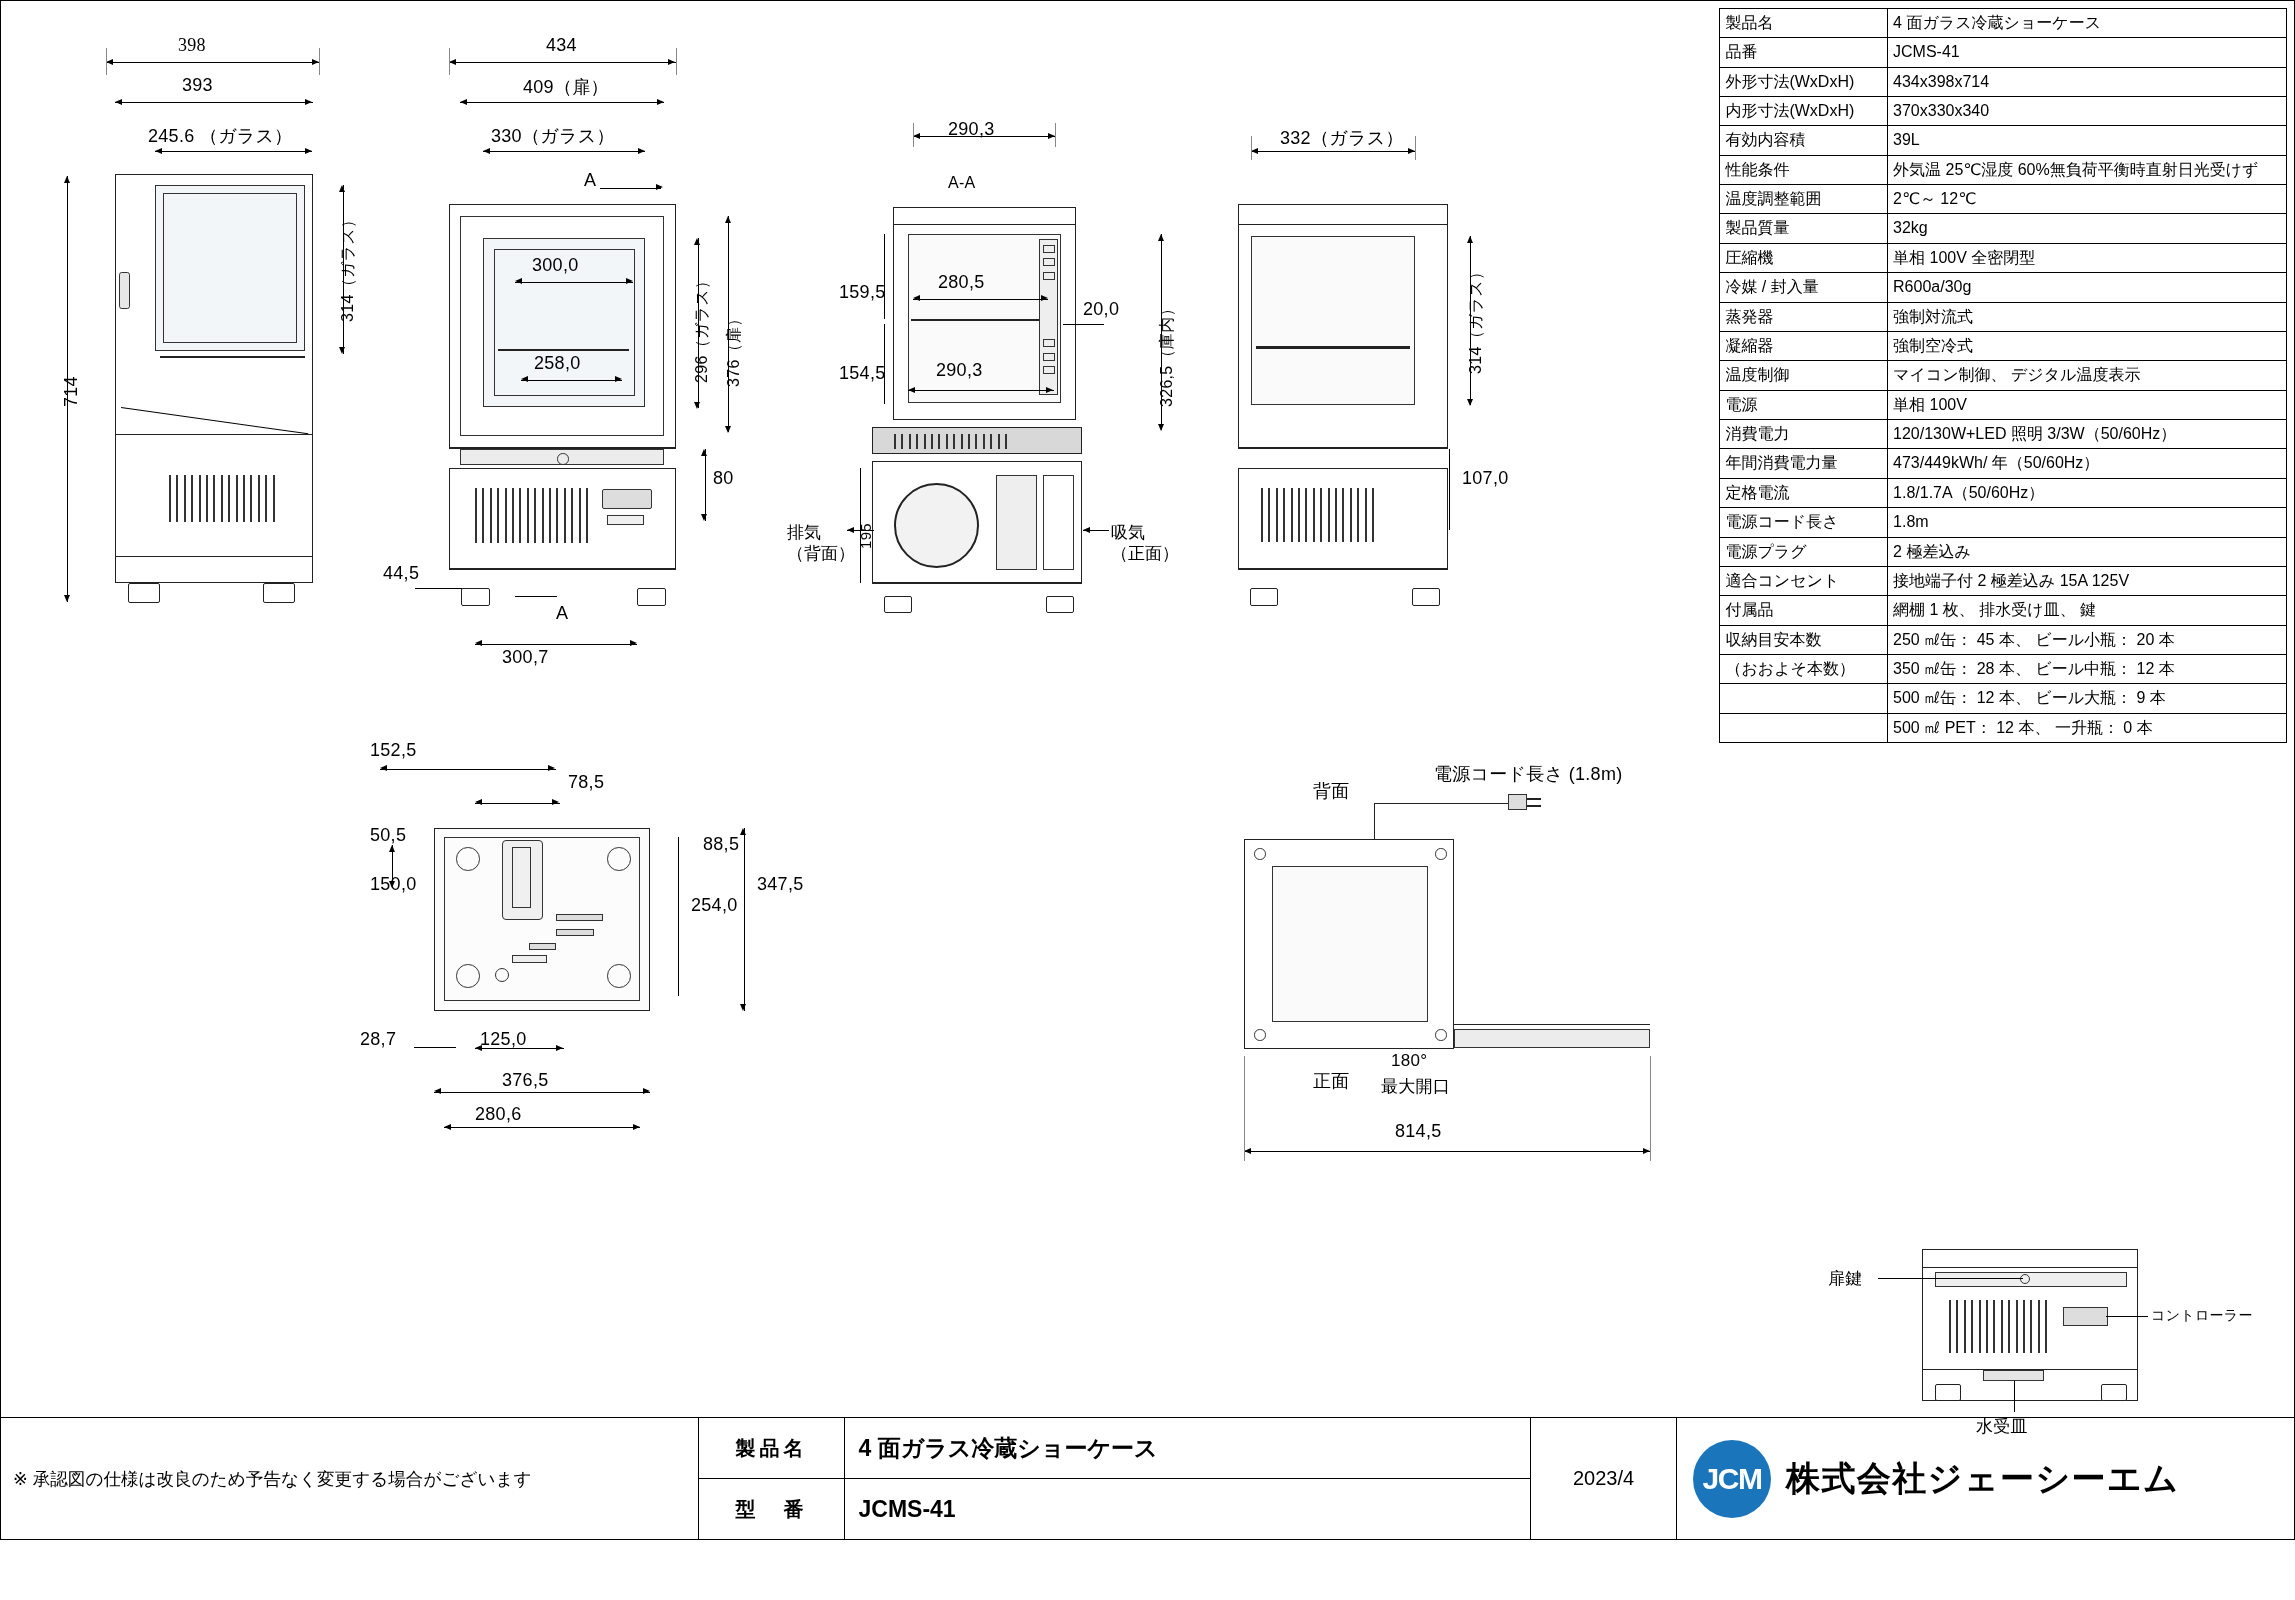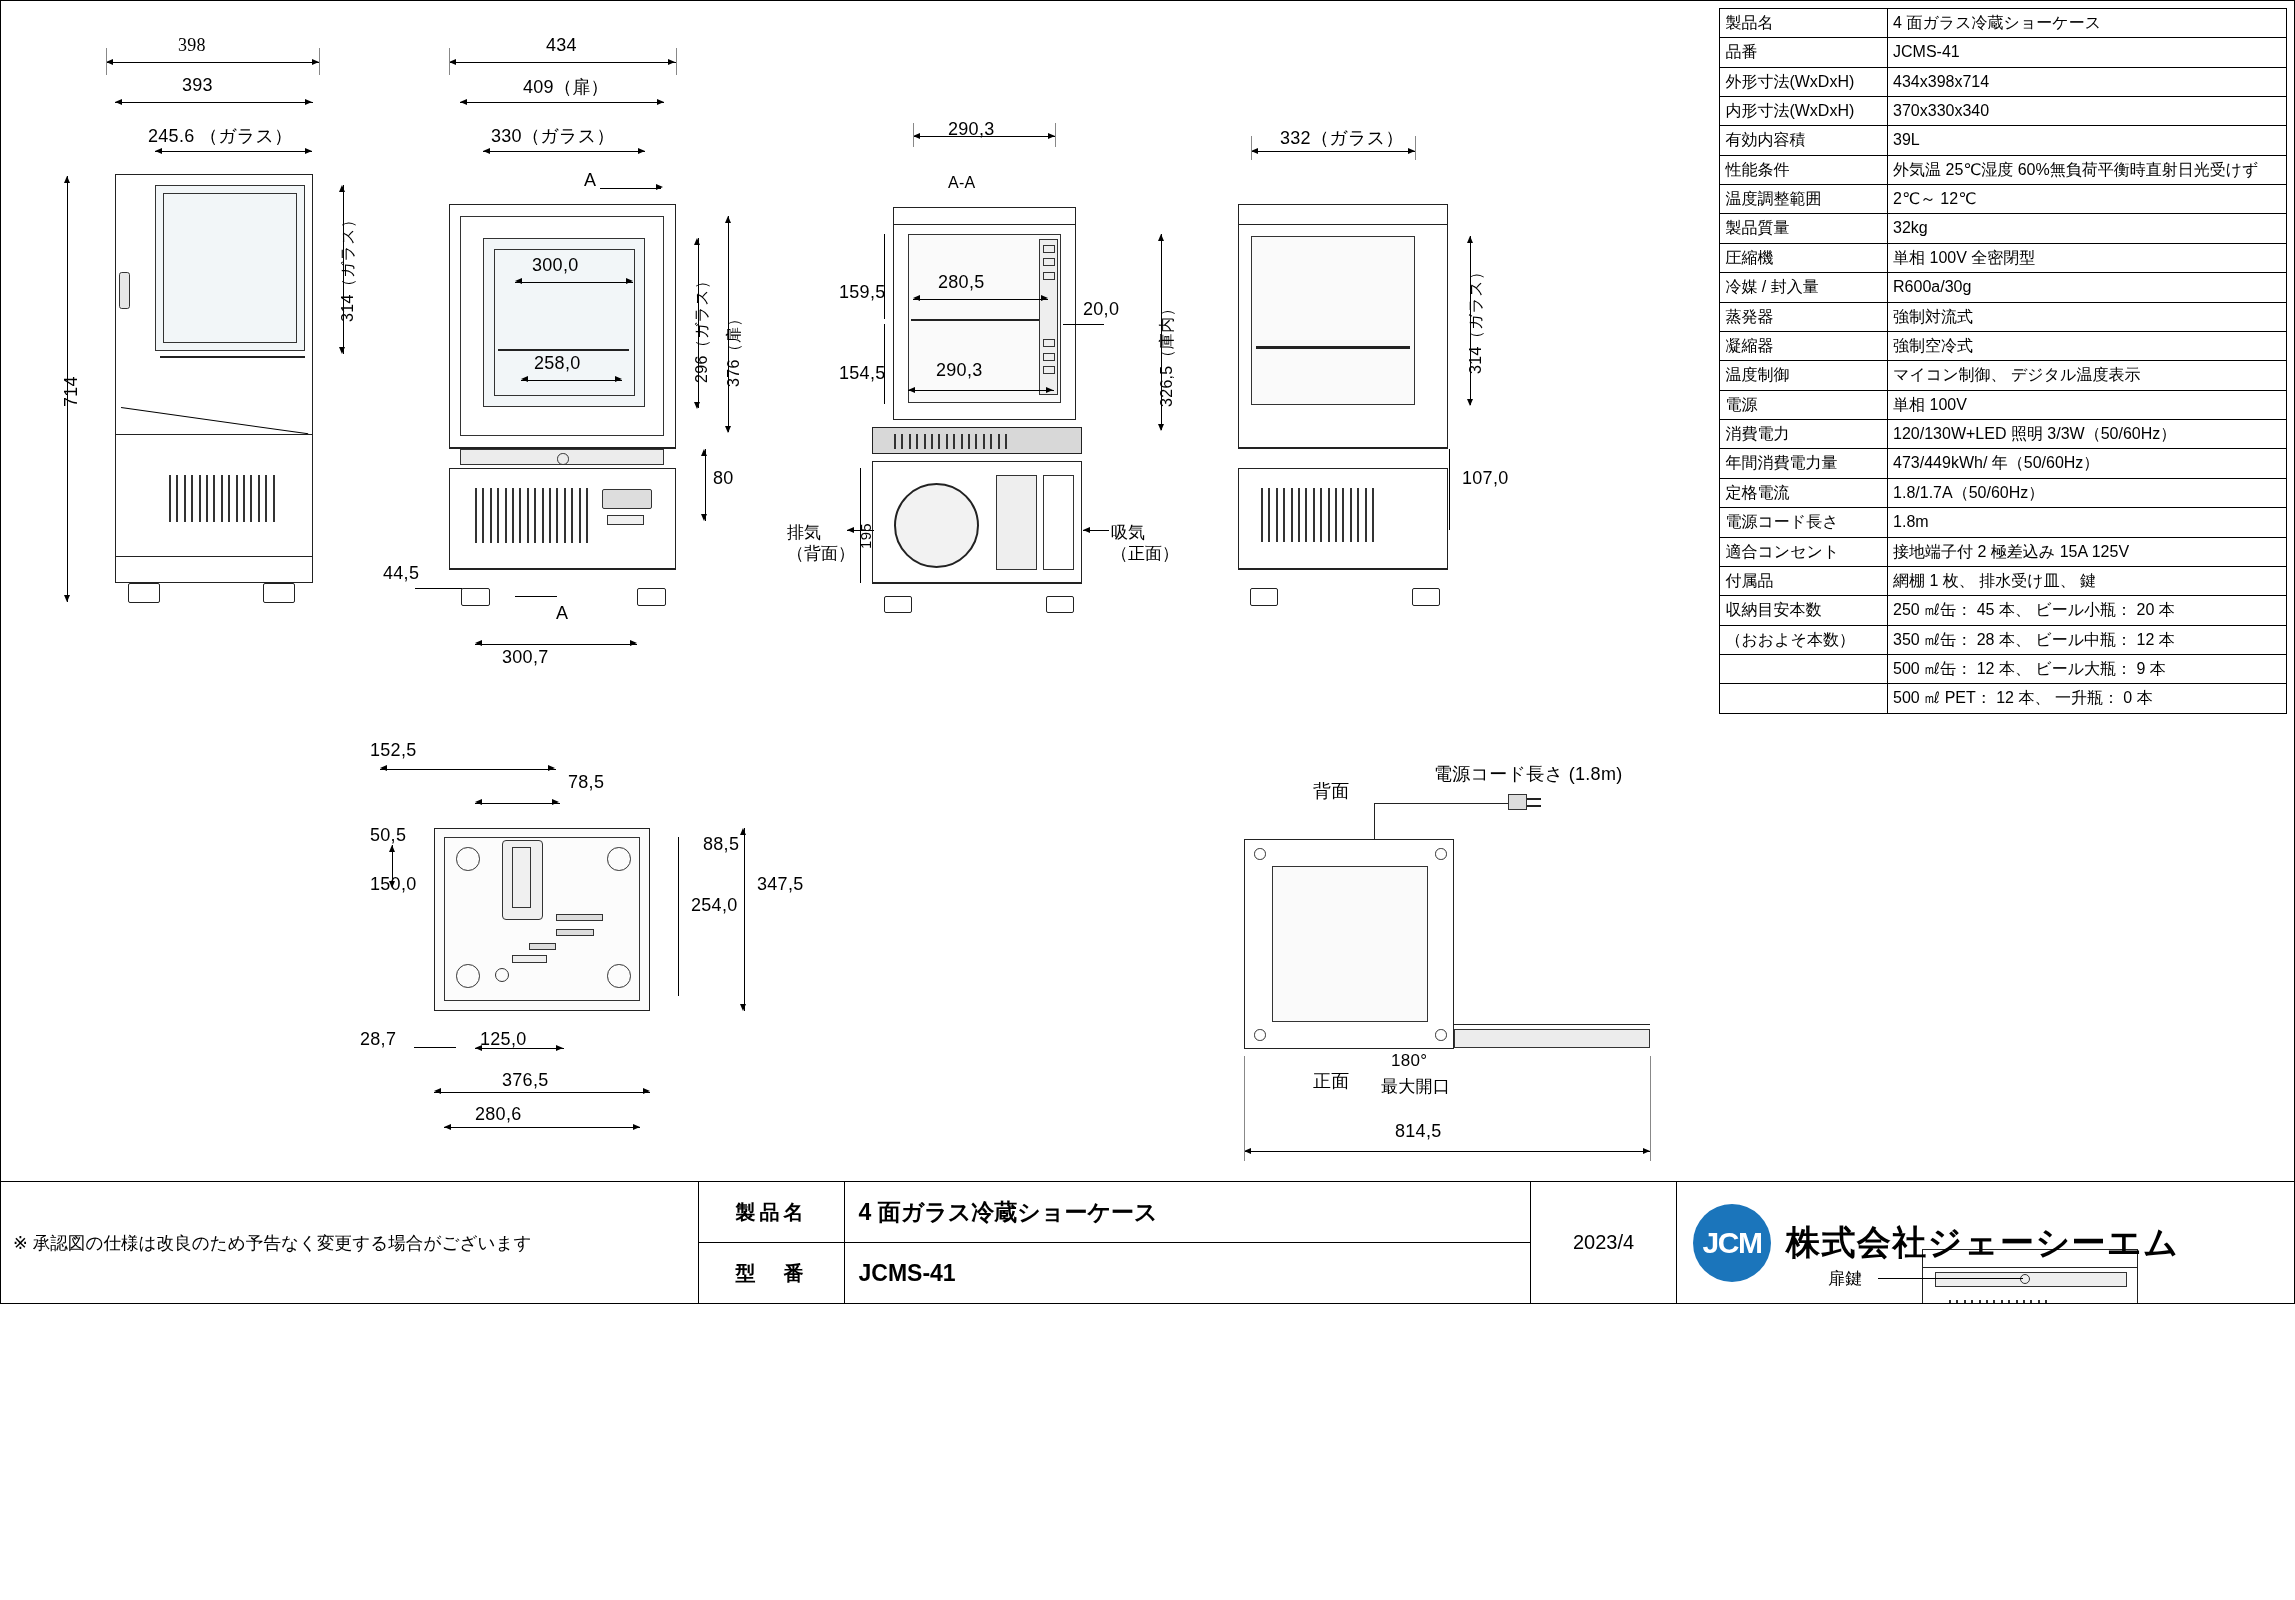--- a/index.html
+++ b/index.html
@@ -1,17 +1,17 @@
 <!DOCTYPE html>
 <html style="font-size:10.8px"><head>
 <meta charset="utf-8">
 <style>
   html,body{margin:0;padding:0;background:#ffffff;}
   body{font-family:"Liberation Sans","DejaVu Sans",sans-serif;color:#000;}
-  #sheet{position:relative;width:2295px;height:1304px;background:#fff;box-sizing:border-box;border:1.4px solid #000;overflow:hidden;}
+  #sheet{position:relative;width:2295px;height:1540px;background:#fff;box-sizing:border-box;border:1.4px solid #000;overflow:hidden;}
   .ln{position:absolute;background:#000;}
   .hl{height:0.7px;}
   .dim{position:absolute;white-space:nowrap;font-size:18px;letter-spacing:0.3px;}
   .lbl{position:absolute;white-space:nowrap;font-size:17px;}
 
   
   #spec{position:absolute;left:1718px;top:6.8px;width:568px;border-collapse:collapse;font-size:16px;}
   #spec td{border:0.7px solid #000;padding:2.7px 5.4px;height:23px;vertical-align:middle;line-height:1.15;}
   #spec td.k{width:162px;}
   #spec td.v{width:406px;}
@@ -118,20 +118,24 @@
         </tr>
         <tr>
           <td class="k">定格電流</td>
           <td class="v">1.8/1.7A（50/60Hz）</td>
         </tr>
         <tr>
           <td class="k">電源コード長さ</td>
           <td class="v">1.8m</td>
         </tr>
         <tr>
+          <td class="k">電源プラグ</td>
+          <td class="v">2 極差込み</td>
+        </tr>
+        <tr>
           <td class="k">適合コンセント</td>
           <td class="v">接地端子付 2 極差込み 15A  125V</td>
         </tr>
         <tr>
           <td class="k">付属品</td>
           <td class="v">網棚 1 枚、 排水受け皿、 鍵</td>
         </tr>
         <tr>
           <td class="k">収納目安本数</td>
           <td class="v">250 ㎖缶： 45 本、 ビール小瓶： 20 本</td>

